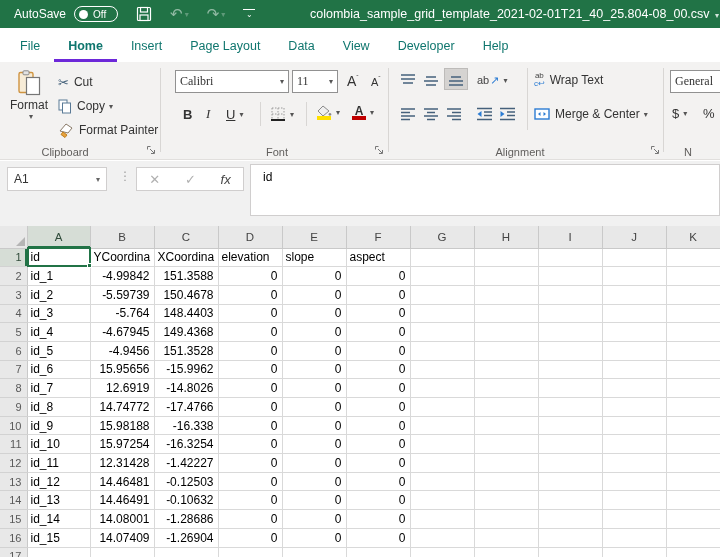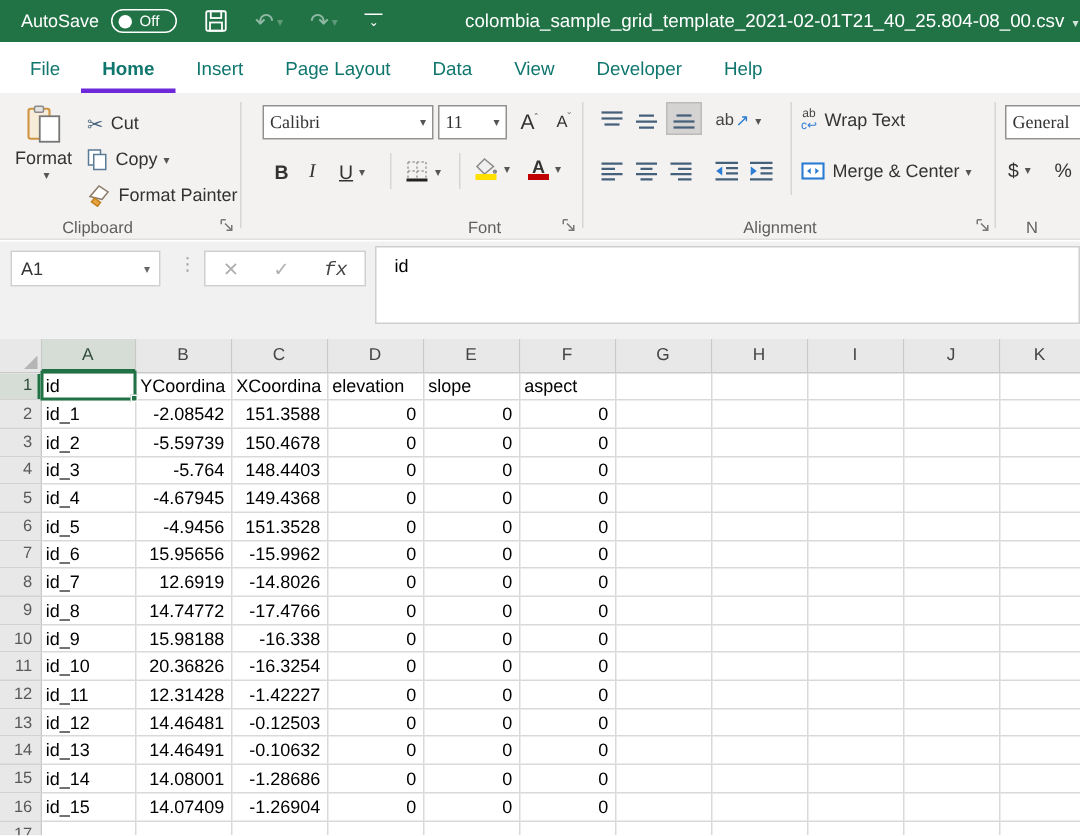--- a/index.html
+++ b/index.html
@@ -52,21 +52,21 @@
 
   
   .fbar { position:absolute; left:0; top:161px; width:720px; height:65px; background:#f1f1f1; }
   .namebox { position:absolute; left:7px; top:6px; width:100px; height:24px; background:#fff; border:1px solid #d0cece;
              display:flex; align-items:center; font-size:12px; color:#333; padding:0 6px; }
   .namebox .nb-car { margin-left:auto; font-size:8px; color:#666; }
   .fdots { position:absolute; left:119px; top:8px; color:#a0a0a0; font-size:12px; letter-spacing:0; }
   .fbuttons { position:absolute; left:136px; top:6px; width:108px; height:24px; background:#fff; border:1px solid #d0cece;
               display:flex; align-items:center; justify-content:space-around; }
   .fb-x,.fb-ck { color:#b0b0b0; font-size:13px; }
-  .fb-fx { font-family:Liberation Mono, monospace; font-style:italic; font-size:13px; color:#444; }
+  .fb-fx { font-family:Liberation Sans, sans-serif; font-style:italic; font-size:13px; color:#444; }
   .finput { position:absolute; left:250px; top:3px; width:470px; height:52px; background:#fff; border:1px solid #d0cece;
             font-size:12px; color:#000; padding:5px 0 0 12px; }
 
   
   .grid { position:absolute; left:0; top:226px; width:720px; height:331px; background:#fff; overflow:hidden; }
   table.sheet { border-collapse:collapse; table-layout:fixed; width:720px; }
   table.sheet th, table.sheet td { overflow:hidden; white-space:nowrap; }
   table.sheet thead th { height:22px; background:#e8e8e8; border-right:1px solid #c9c9c9; border-bottom:1px solid #c9c9c9;
                          font-size:11.5px; font-weight:normal; color:#444; text-align:center; }
   table.sheet thead th.corner { background:#e8e8e8; position:relative; }
@@ -217,21 +217,21 @@
       </span>
       <span class="car">▾</span>
     </div>
     <div class="rib-item" style="left:352px; top:40px;">
       <span class="stack">
         <span style="font-size:12px; font-weight:bold; color:#333; line-height:12px;">A</span>
         <span class="colorbar" style="background:#c00000;"></span>
       </span>
       <span class="car">▾</span>
     </div>
-    <div class="grplabel" style="left:244px; width:90px;text-align:right;">Font</div>
+    <div class="grplabel" style="left:232px; width:90px;">Font</div>
     <div class="launcher" style="left:374px;">
       <svg width="10" height="10" viewBox="0 0 10 10">
         <path d="M1.5 1.5 h3 M1.5 1.5 v3" stroke="#777" fill="none"></path>
           <path d="M4 4 l4 4 M8.5 5 v3.5 h-3.5" stroke="#777" fill="none"></path>
       </svg>
     </div>
     <div class="vsep" style="left:388px;"></div>
 
     <div class="rib-item" style="left:400px; top:9px;">
       <svg width="16" height="14" viewBox="0 0 16 14">
@@ -412,21 +412,21 @@
             <td>aspect</td>
             <td></td>
             <td></td>
             <td></td>
             <td></td>
             <td></td>
           </tr>
           <tr>
             <th>2</th>
             <td>id_1</td>
-            <td class="num">-2.08542</td>
+            <td class="num">-4.99842</td>
             <td class="num">151.3588</td>
             <td class="num">0</td>
             <td class="num">0</td>
             <td class="num">0</td>
             <td></td>
             <td></td>
             <td></td>
             <td></td>
             <td></td>
           </tr>
@@ -538,21 +538,21 @@
             <td class="num">0</td>
             <td></td>
             <td></td>
             <td></td>
             <td></td>
             <td></td>
           </tr>
           <tr>
             <th>11</th>
             <td>id_10</td>
-            <td class="num">20.36826</td>
+            <td class="num">15.97254</td>
             <td class="num">-16.3254</td>
             <td class="num">0</td>
             <td class="num">0</td>
             <td class="num">0</td>
             <td></td>
             <td></td>
             <td></td>
             <td></td>
             <td></td>
           </tr>

